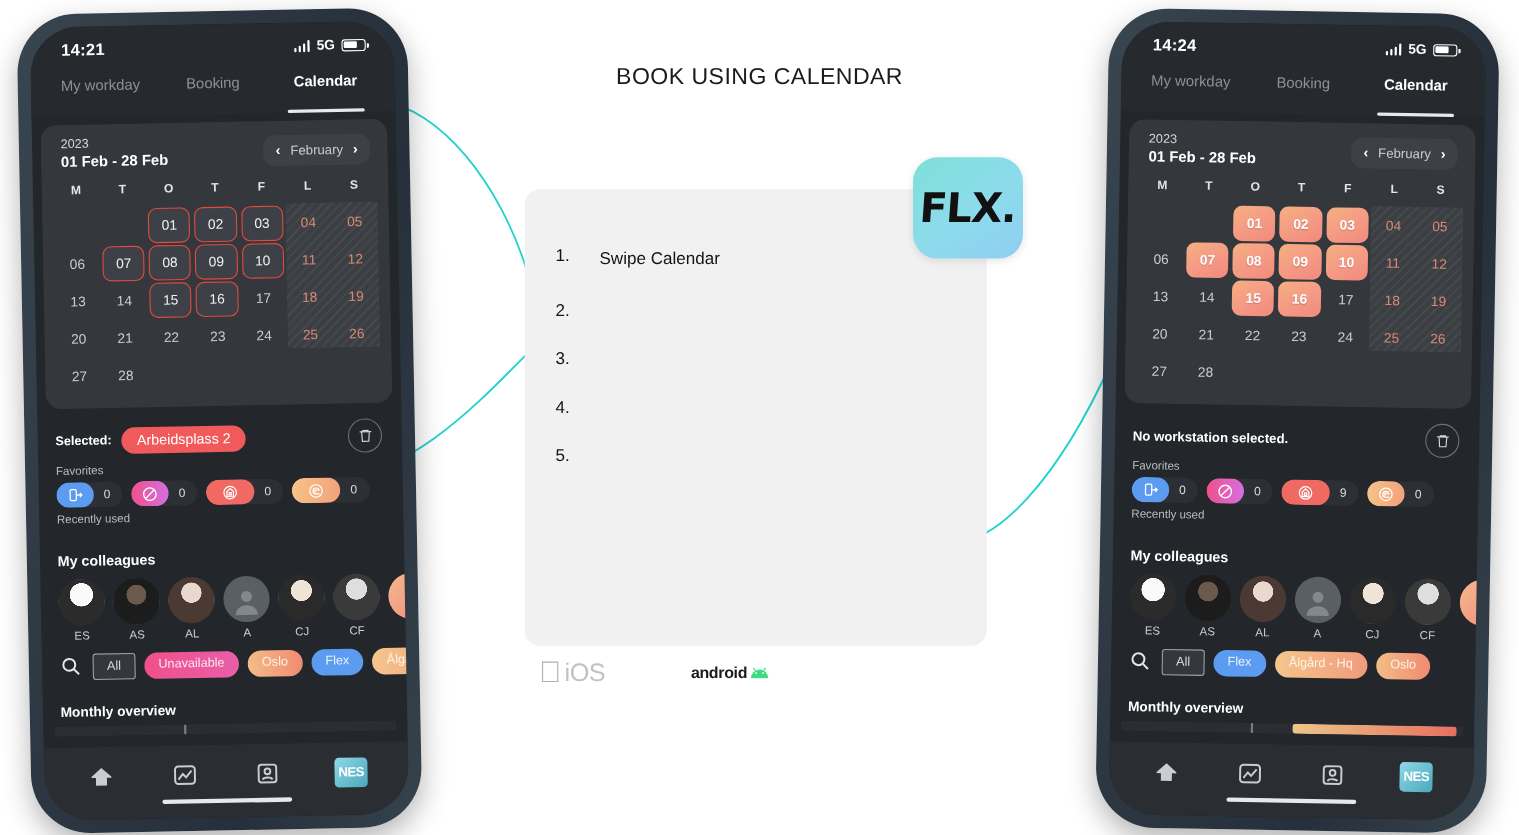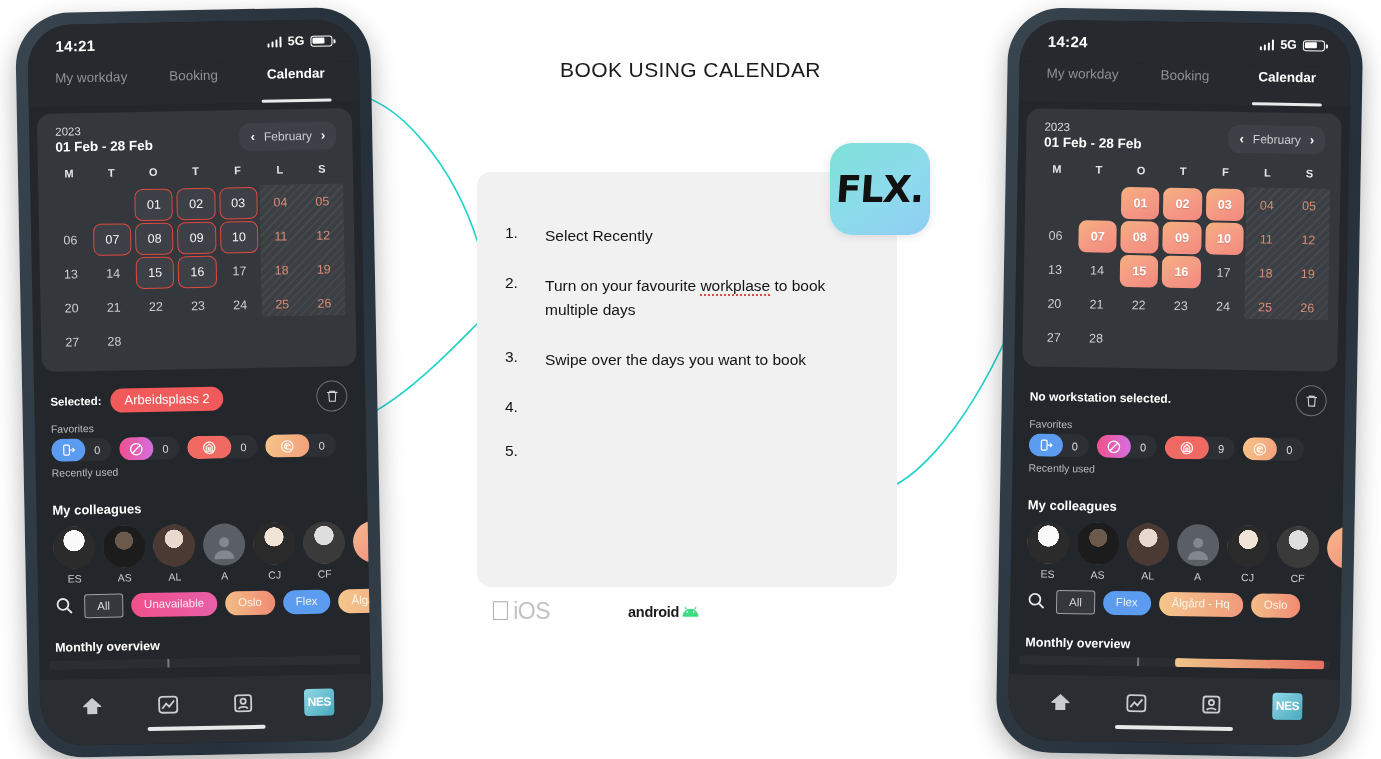--- a/index.html
+++ b/index.html
@@ -709,29 +709,27 @@
         <span class="nav-nes">NES</span>
         <span class="home-bar"></span>
       </div>
     </div>
   </div>
 
   <div class="info-card">
     <div class="steps" id="steps">
         <div class="step">
      <span class="step-num">1.</span>
-     <span class="step-txt">Select Recently</span>
+     <span class="step-txt">Swipe Calendar</span>
    </div>
         <div class="step">
      <span class="step-num">2.</span>
-     <span class="step-txt">Turn on your favourite <span class="spell">workplase</span> to book multiple days</span>
    </div>
         <div class="step">
      <span class="step-num">3.</span>
-     <span class="step-txt">Swipe over the days you want to book</span>
    </div>
         <div class="step">
      <span class="step-num">4.</span>
    </div>
         <div class="step">
      <span class="step-num">5.</span>
    </div>
       </div>
   </div>
 

